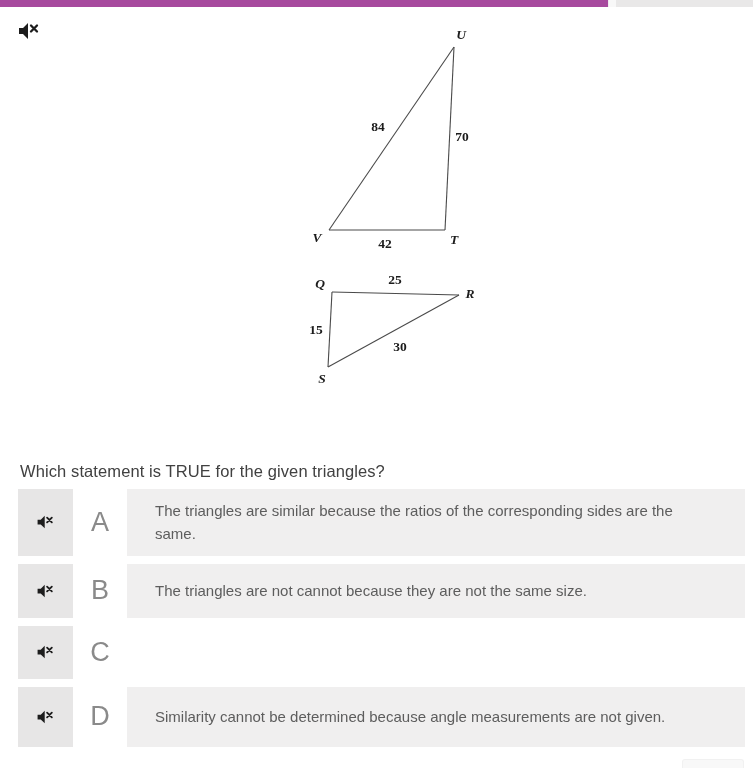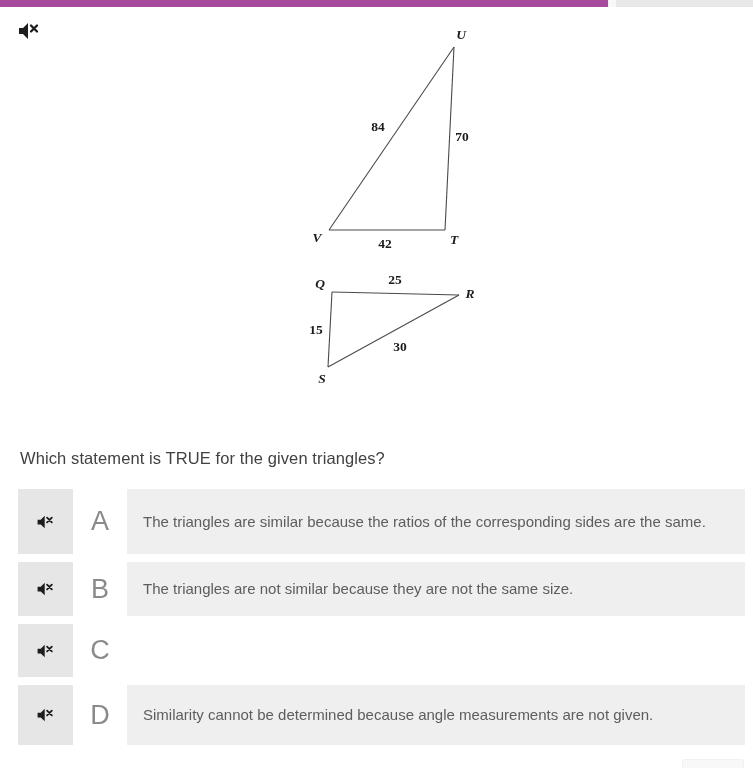--- a/index.html
+++ b/index.html
@@ -43,21 +43,21 @@
   }
   .figure-svg line { stroke:#4a4a4a; stroke-width:1.1; }
   .fig-label {
     font-family:"Liberation Serif", serif;
     font-size:13.5px; font-weight:700; fill:#1c1c1c;
   }
   .fig-vertex { font-style:italic; }
 
   
   .question {
-    position:absolute; left:20px; top:449px;
+    position:absolute; left:20px; top:462px;
     width:700px;
     font-size:16.5px; color:#414141;
     letter-spacing:0.1px;
   }
 
   
   .options {
     position:absolute; left:18px; top:489px;
     width:727px;
   }
@@ -81,21 +81,21 @@
     flex:0 0 50px;
     background:#ffffff;
     display:flex; align-items:center; justify-content:center;
     font-size:27px; color:#8a8a8a;
     margin-right:2px;
   }
   .opt-text {
     flex:1 1 auto;
     background:#f0efef;
     display:flex; align-items:center;
-    padding:10px 34px 10px 16px;
+    padding:10px 34px 10px 28px;
     font-size:15px; line-height:1.55; color:#5d5d5d;
   }
 
   
   .cutoff-el {
     position:absolute; left:682px; top:759px;
     width:62px; height:9px;
     background:#f8f8f8;
     border:1px solid #f1f1f1; border-bottom:none;
     border-radius:3px 3px 0 0;
@@ -158,21 +158,21 @@
   </div>
 
   <div class="option-row row-b">
     <div class="opt-audio">
       <svg viewBox="0 0 24 20">
         <polygon class="spk-fill" points="2,7 6,7 11,2 11,18 6,13 2,13"></polygon>
         <path class="spk-x" d="M14 4.5 L20 10.5 M20 4.5 L14 10.5"></path>
       </svg>
     </div>
     <div class="opt-letter">B</div>
-    <div class="opt-text">The triangles are not similar because they are not the same size.</div>
+    <div class="opt-text">The triangles are not cannot because they are not the same size.</div>
   </div>
 
   <div class="option-row row-c">
     <div class="opt-audio">
       <svg viewBox="0 0 24 20">
         <polygon class="spk-fill" points="2,7 6,7 11,2 11,18 6,13 2,13"></polygon>
         <path class="spk-x" d="M14 4.5 L20 10.5 M20 4.5 L14 10.5"></path>
       </svg>
     </div>
     <div class="opt-letter">C</div>

